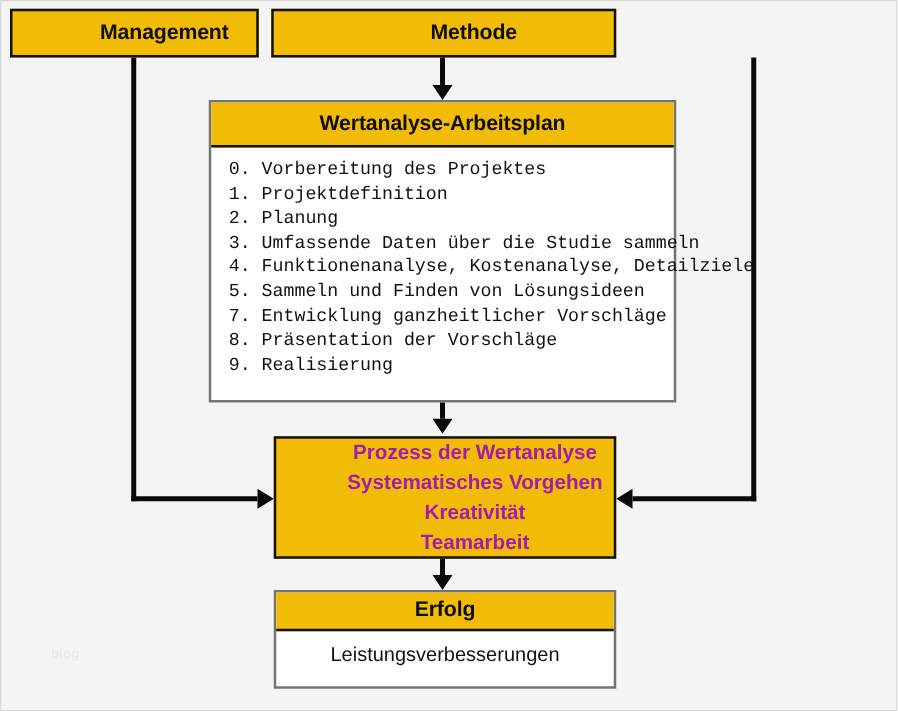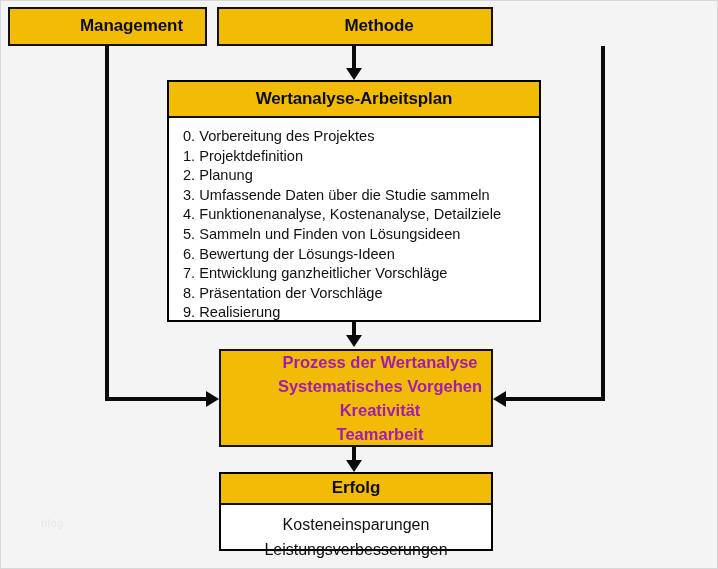--- a/index.html
+++ b/index.html
@@ -45,21 +45,21 @@
     justify-content: center;
   }
   .top-box .box-label {
     font-size: 17px;
   }
 
   
   .panel {
     position: absolute;
     box-sizing: border-box;
-    border: 2px solid #000000;
+    border: 2px solid #737373;
     background: #ffffff;
   }
   .panel-header {
     background: #f2bc06;
     border-bottom: 2px solid #111111;
     display: flex;
     align-items: center;
     justify-content: center;
     box-sizing: border-box;
   }
@@ -68,20 +68,21 @@
   }
   .panel-body {
     box-sizing: border-box;
   }
 
   
   .steps {
     list-style: none;
     margin: 0;
     padding: 9px 0 0 14px;
+    font-family: Liberation Mono, monospace;
   }
   .steps li {
     font-size: 14.6px;
     color: #111111;
     line-height: 19.6px;
     white-space: nowrap;
   }
 
   
   .proc-lines {
@@ -184,21 +185,20 @@
       <span class="box-label">Wertanalyse-Arbeitsplan</span>
     </div>
     <div class="panel-body">
       <ul class="steps">
         <li>0. Vorbereitung des Projektes</li>
         <li>1. Projektdefinition</li>
         <li>2. Planung</li>
         <li>3. Umfassende Daten über die Studie sammeln</li>
         <li>4. Funktionenanalyse,  Kostenanalyse,  Detailziele</li>
         <li>5. Sammeln und Finden von Lösungsideen</li>
-        <li>6. Bewertung der Lösungs-Ideen</li>
         <li>7. Entwicklung ganzheitlicher  Vorschläge</li>
         <li>8. Präsentation der Vorschläge</li>
         <li>9. Realisierung</li>
       </ul>
     </div>
   </div>
 
   <div class="vline" style="left:351px; top:321px; height:13px;"></div>
   <div class="arrow-down" style="left:345px; top:334px;"></div>
 
@@ -213,21 +213,20 @@
 
   <div class="vline" style="left:351px; top:446px; height:13px;"></div>
   <div class="arrow-down" style="left:345px; top:459px;"></div>
 
   <div class="panel" style="left:218px; top:471px; width:274px; height:79px;">
     <div class="panel-header" style="height:31px;">
       <span class="box-label">Erfolg</span>
     </div>
     <div class="panel-body">
       <div class="erfolg-lines">
-        <div>Kosteneinsparungen</div>
         <div>Leistungsverbesserungen</div>
       </div>
     </div>
   </div>
 
   <div class="watermark" style="left:40px; top:516px;">blog</div>
 
 </div>
 
 </body></html>

